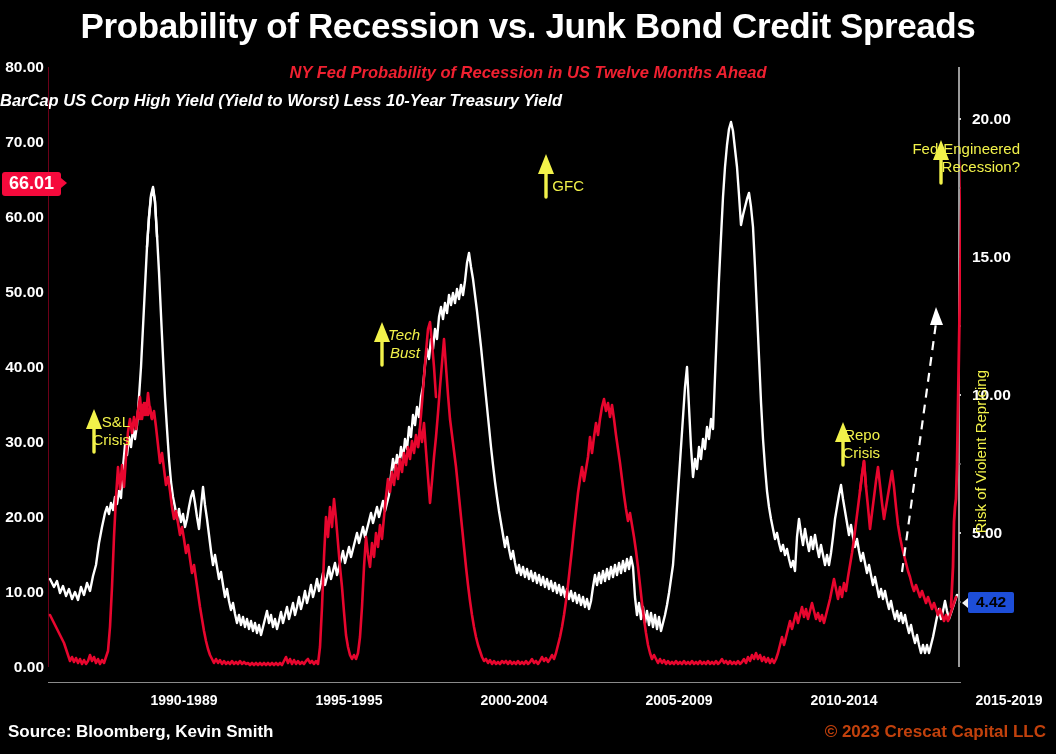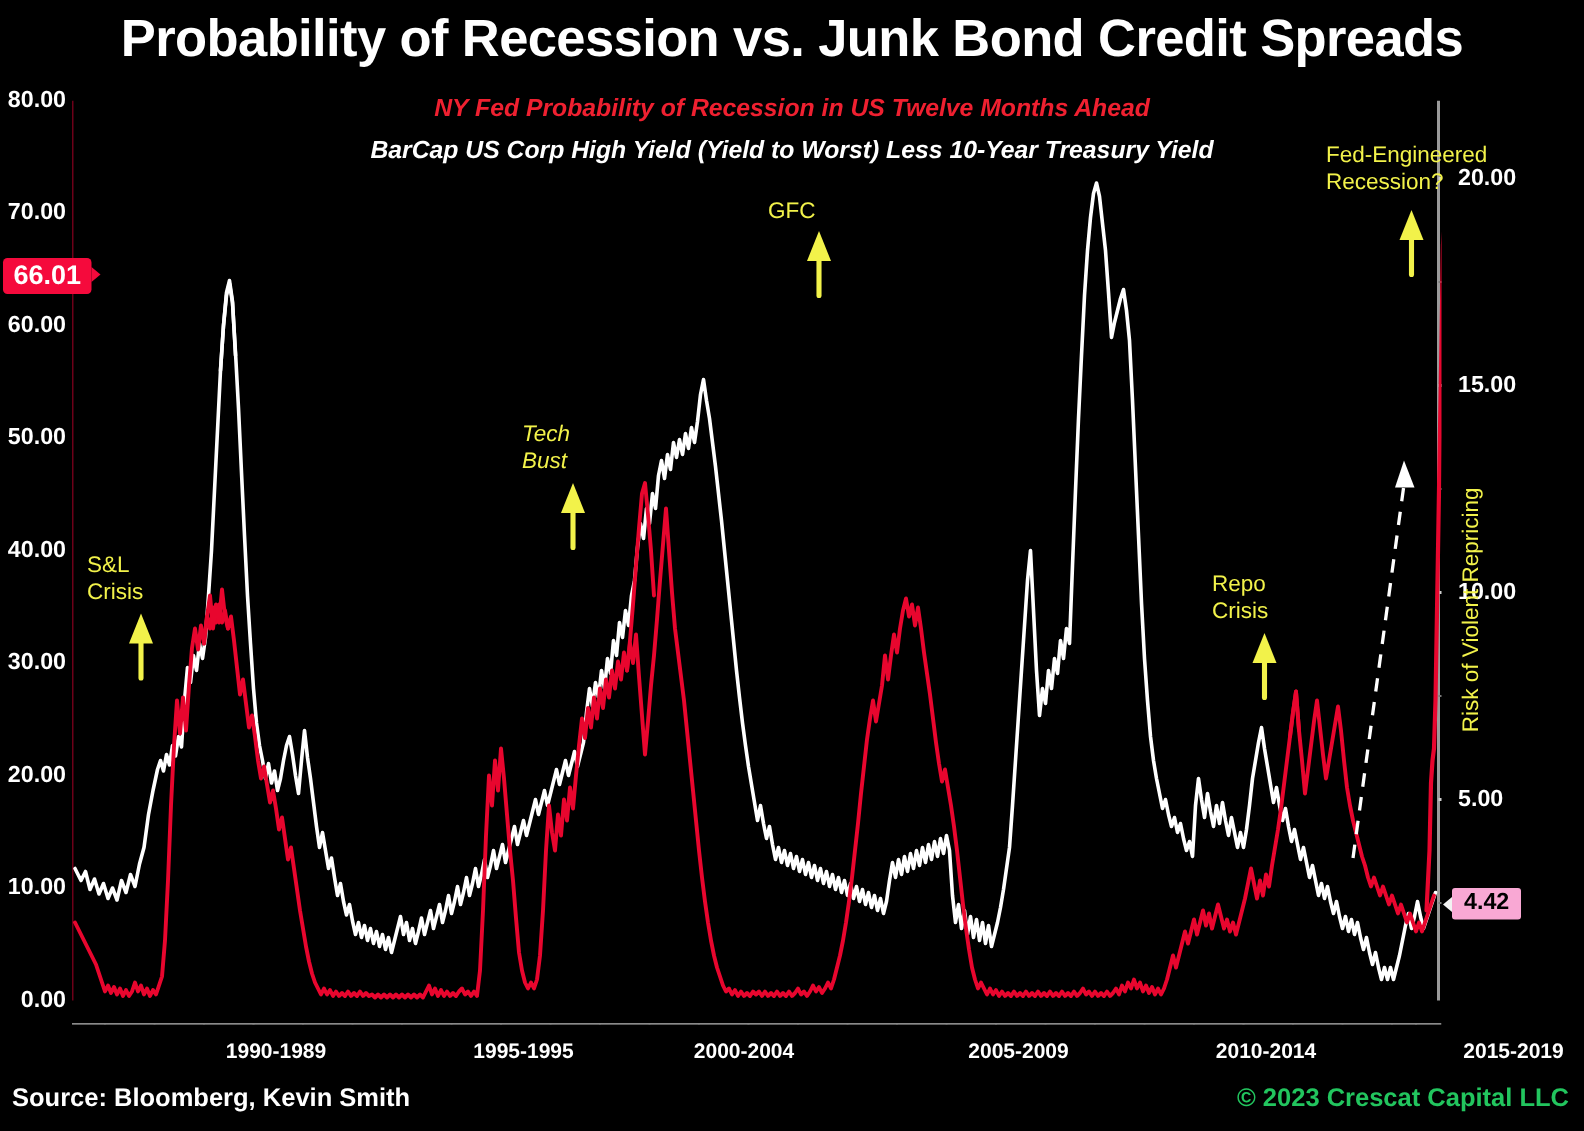--- a/index.html
+++ b/index.html
@@ -11,21 +11,21 @@
   .title{
     position:absolute;left:0;top:6px;width:1056px;text-align:center;
     font-size:35px;font-weight:bold;letter-spacing:-0.4px;color:#ffffff;
     font-family:"Liberation Sans",sans-serif;
   }
   .sub1{
     position:absolute;left:0;top:63px;width:1056px;text-align:center;
     font-size:16.5px;font-style:italic;font-weight:bold;color:#ef2030;
   }
   .sub2{
-    position:absolute;left:0;top:91px;width:1056px;text-align:center;
+    position:absolute;left:0;top:91px;width:1056px;text-align:left;
     font-size:16.5px;font-style:italic;font-weight:bold;color:#ffffff;
   }
 
   
   #plot{position:absolute;left:48px;top:67px;width:913px;height:616px;}
   #plotsvg{position:absolute;left:0;top:0;}
 
   
   .ytick{
     position:absolute;text-align:right;width:60px;
@@ -47,45 +47,45 @@
     background:#f50a3c;color:#ffffff;font-size:18px;font-weight:bold;
     padding:1px 7px 2px 7px;border-radius:3px;
   }
   .badge-left::after{
     content:"";position:absolute;right:-6px;top:6px;
     border-top:5px solid transparent;border-bottom:5px solid transparent;
     border-left:6px solid #f50a3c;
   }
   .badge-right{
     position:absolute;left:968px;top:592px;
-    background:#f9a8d4;color:#000000;font-size:15.5px;font-weight:bold;
+    background:#1d4ed8;color:#000000;font-size:15.5px;font-weight:bold;
     padding:1px 8px 2px 8px;border-radius:2px;
   }
   .badge-right::before{
     content:"";position:absolute;left:-6px;top:6px;
     border-top:5px solid transparent;border-bottom:5px solid transparent;
     border-right:6px solid #f2f2f2;
   }
 
   
   .anno{
     position:absolute;color:#f2f24a;font-size:15px;font-weight:500;
-    text-align:left;line-height:1.22;white-space:pre-line;
+    text-align:right;line-height:1.22;white-space:pre-line;margin-top:45px;
   }
   .anno.vert{
     writing-mode:vertical-rl;transform:rotate(180deg);
     white-space:nowrap;font-size:15px;
   }
 
   
   .src{
     position:absolute;left:8px;top:722px;font-size:17px;font-weight:bold;color:#fff;
   }
   .cpy{
-    position:absolute;right:10px;top:722px;font-size:17px;font-weight:bold;color:#22c55e;margin-left:25px;
+    position:absolute;right:10px;top:722px;font-size:17px;font-weight:bold;color:#c2410c;margin-left:25px;
   }
 </style>
 </head>
 <body>
 
 <div id="root">
 
   <div class="title">Probability of Recession vs. Junk Bond Credit Spreads</div>
   <div class="sub1">NY Fed Probability of Recession in US Twelve Months Ahead</div>
   <div class="sub2">BarCap US Corp High Yield  (Yield to Worst) Less 10-Year Treasury Yield</div>
@@ -342,21 +342,21 @@
 
   <div class="rtick" style="top:110px">20.00</div>
   <div class="rtick" style="top:248px">15.00</div>
   <div class="rtick" style="top:386px">10.00</div>
   <div class="rtick" style="top:524px">5.00</div>
 
   <div class="badge-right">4.42</div>
 
   <div class="xtick" style="left:124px">1990-1989</div>
   <div class="xtick" style="left:289px">1995-1995</div>
-  <div class="xtick" style="left:436px">2000-2004</div>
+  <div class="xtick" style="left:454px">2000-2004</div>
   <div class="xtick" style="left:619px">2005-2009</div>
   <div class="xtick" style="left:784px">2010-2014</div>
   <div class="xtick" style="left:949px">2015-2019</div>
 
   <div class="anno" style="left:58px;top:368px;width:72px;">S&amp;L
 Crisis</div>
   <div class="anno" style="left:348px;top:281px;width:72px;font-style:italic;">Tech
 Bust</div>
   <div class="anno" style="left:512px;top:132px;width:72px;">GFC</div>
   <div class="anno" style="left:808px;top:381px;width:72px;">Repo

